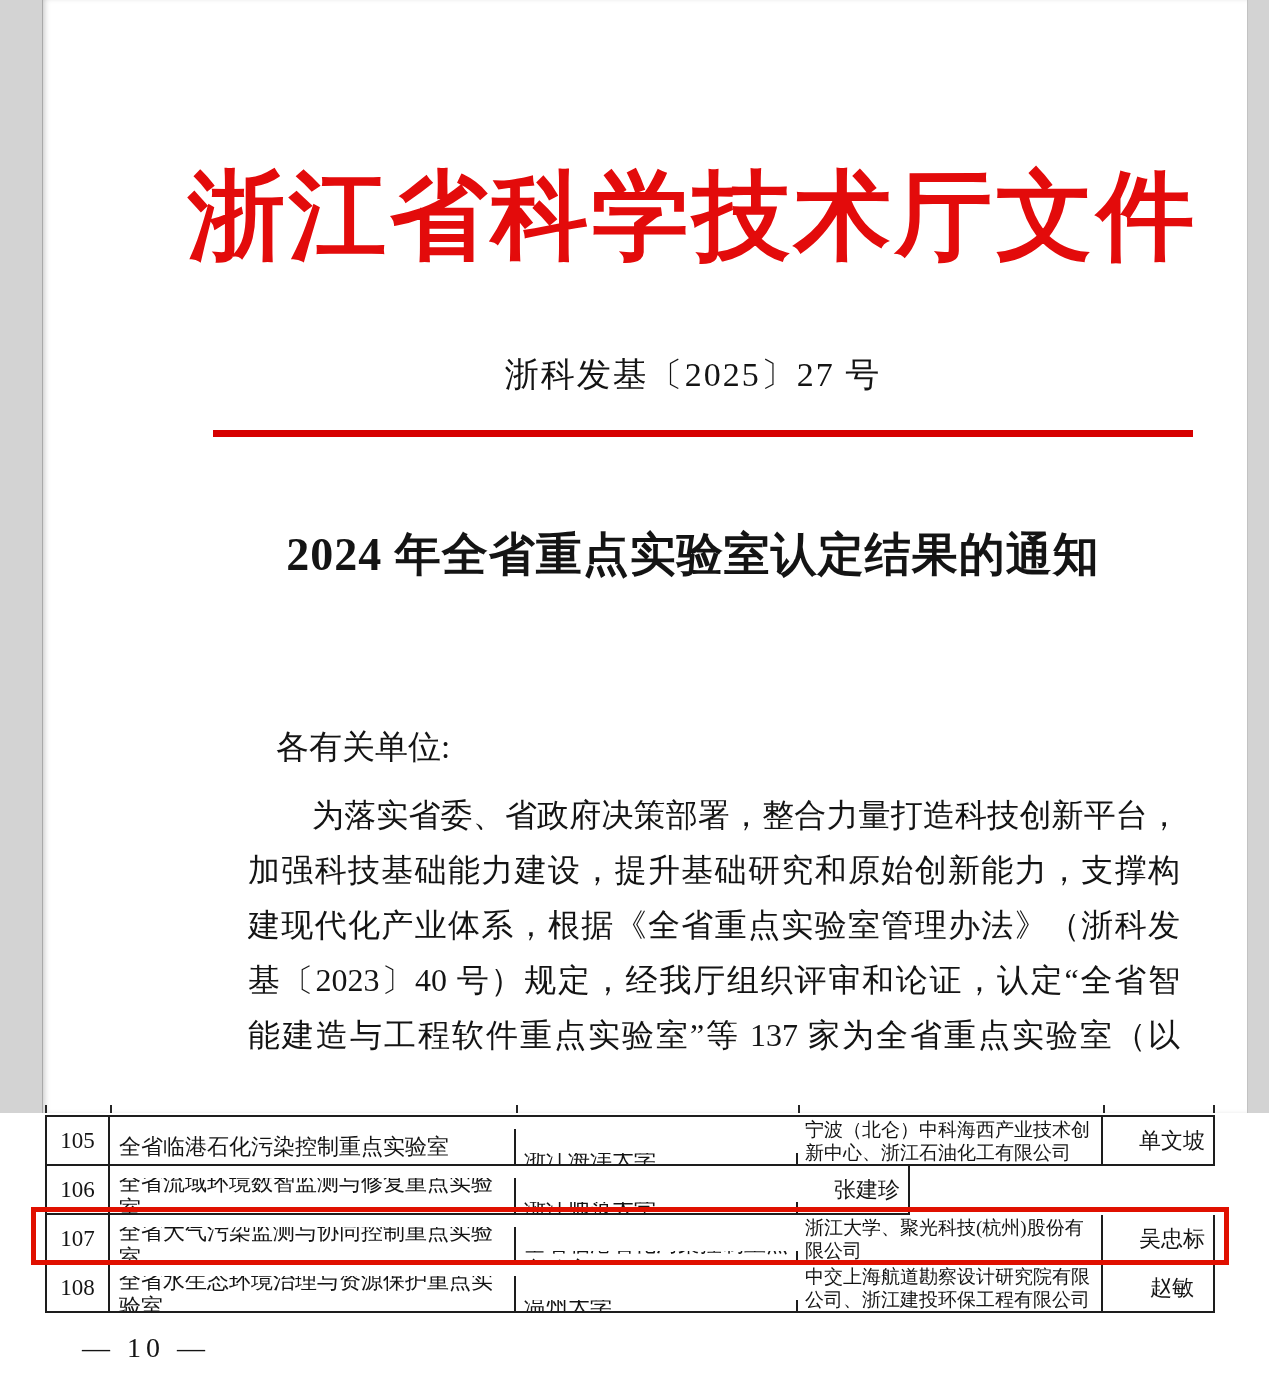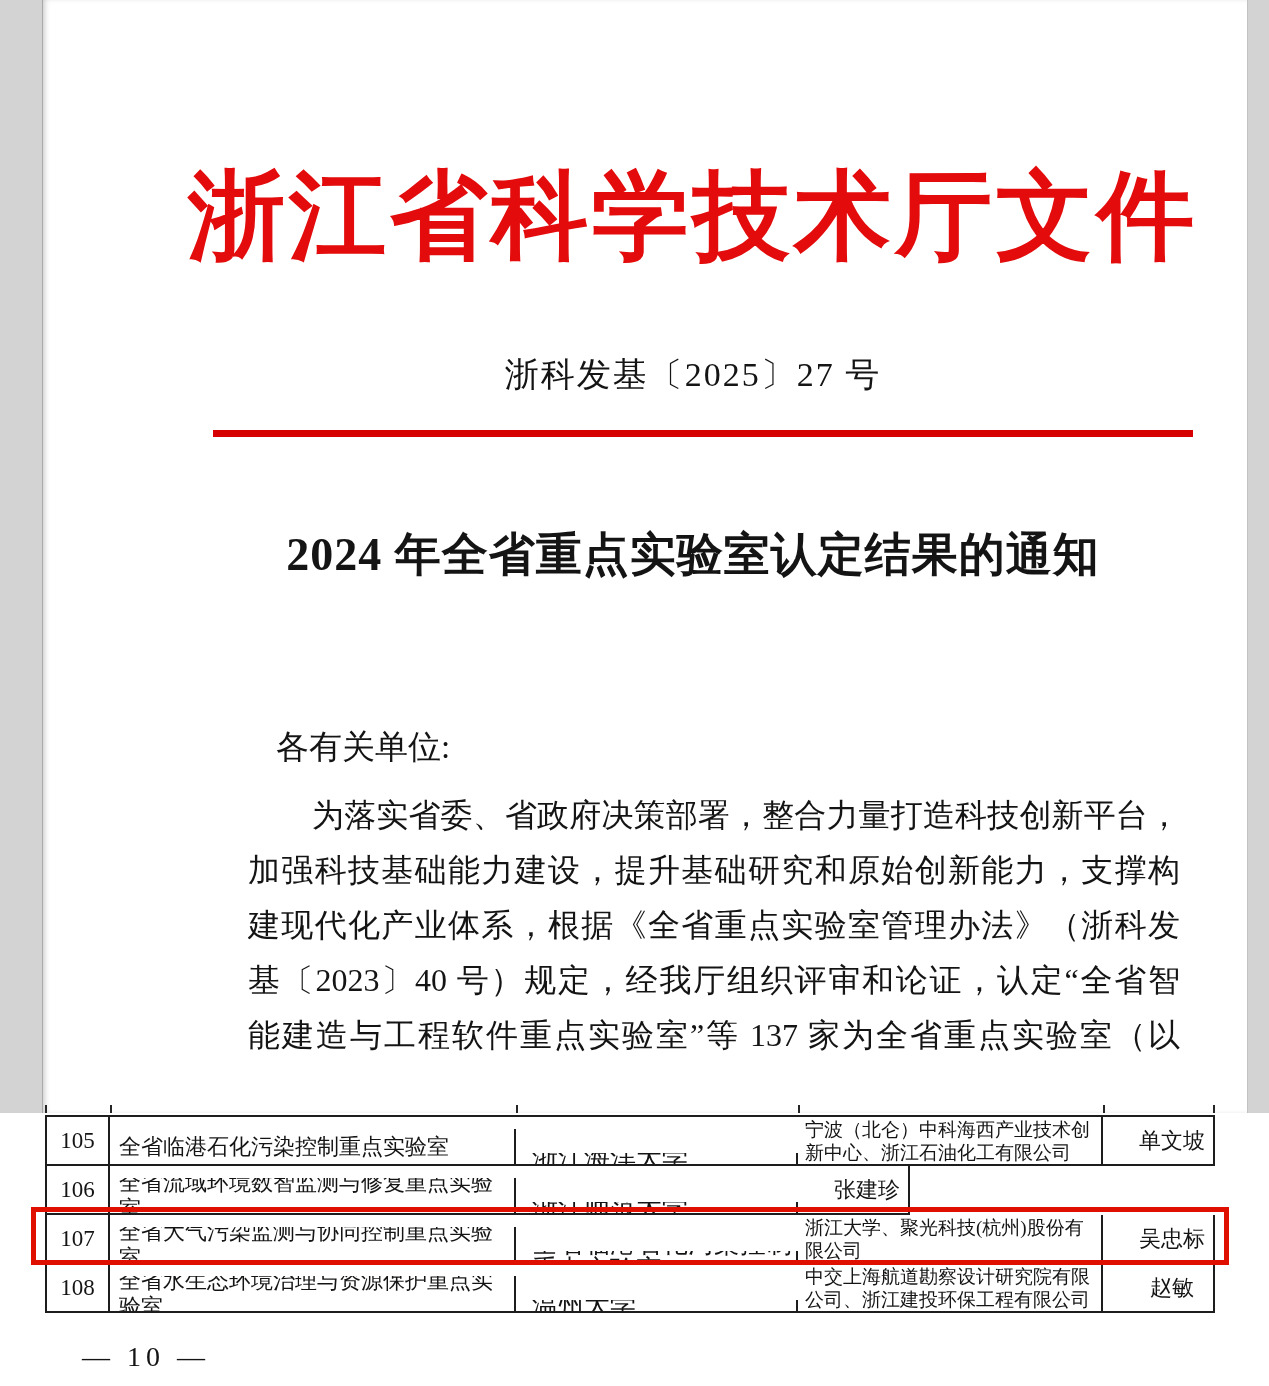--- a/index.html
+++ b/index.html
@@ -82,31 +82,31 @@
     display:flex;width:1170px;height:49px;
   }
   .cell{
     border-right:2px solid #1d1d1d;border-bottom:2px solid #1d1d1d;
     display:flex;align-items:center;
     font-size:22px;line-height:26px;
     overflow:hidden;
   }
   .c-no  {width:65px; border-left:2px solid #1d1d1d;justify-content:center;font-size:23px;}
   .c-lab {width:406px;padding-left:9px; font-size:22px;margin-top:12px;}
-  .c-inst{width:282px;padding-left:16px; font-size:26px;margin-top:36px;}
+  .c-inst{width:282px;padding-left:8px; font-size:22px;margin-top:36px;}
   .c-part{width:305px;padding:1px 6px 1px 7px;font-size:19px;line-height:23px;}
   .c-dir {width:112px;justify-content:center;font-size:22px;padding-left:28px;}
 
   .highlight-box{
     position:absolute;left:31px;top:94px;width:1198px;height:58px;
     border:5px solid var(--highlight-red);
     pointer-events:none;z-index:3;
   }
   .page-number{
-    position:absolute;left:82px;top:224px;
+    position:absolute;left:82px;top:215px;
     font-size:28px;line-height:40px;letter-spacing:5px;
   }
 </style>
 </head>
 <body>
 
 <div class="doc-area">
   <div class="page">
     <div class="doc-title">浙江省科学技术厅文件</div>
     <div class="doc-number">浙科发基〔2025〕27 号</div>

